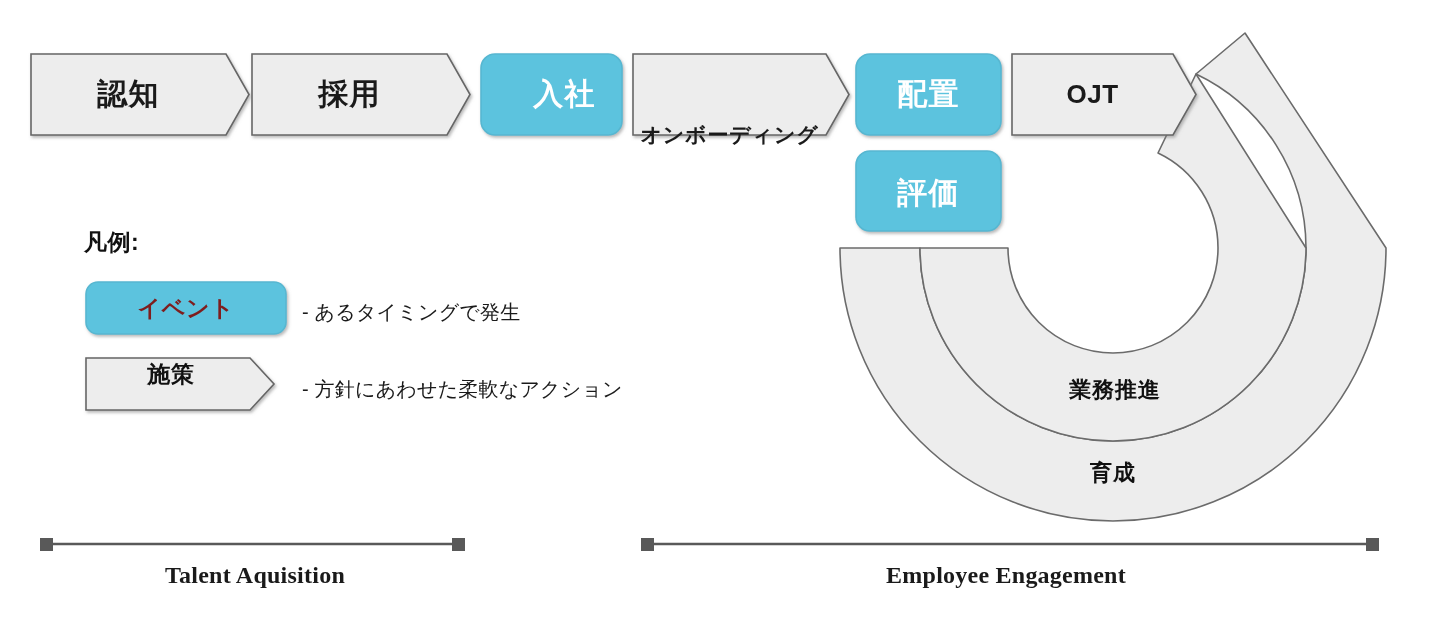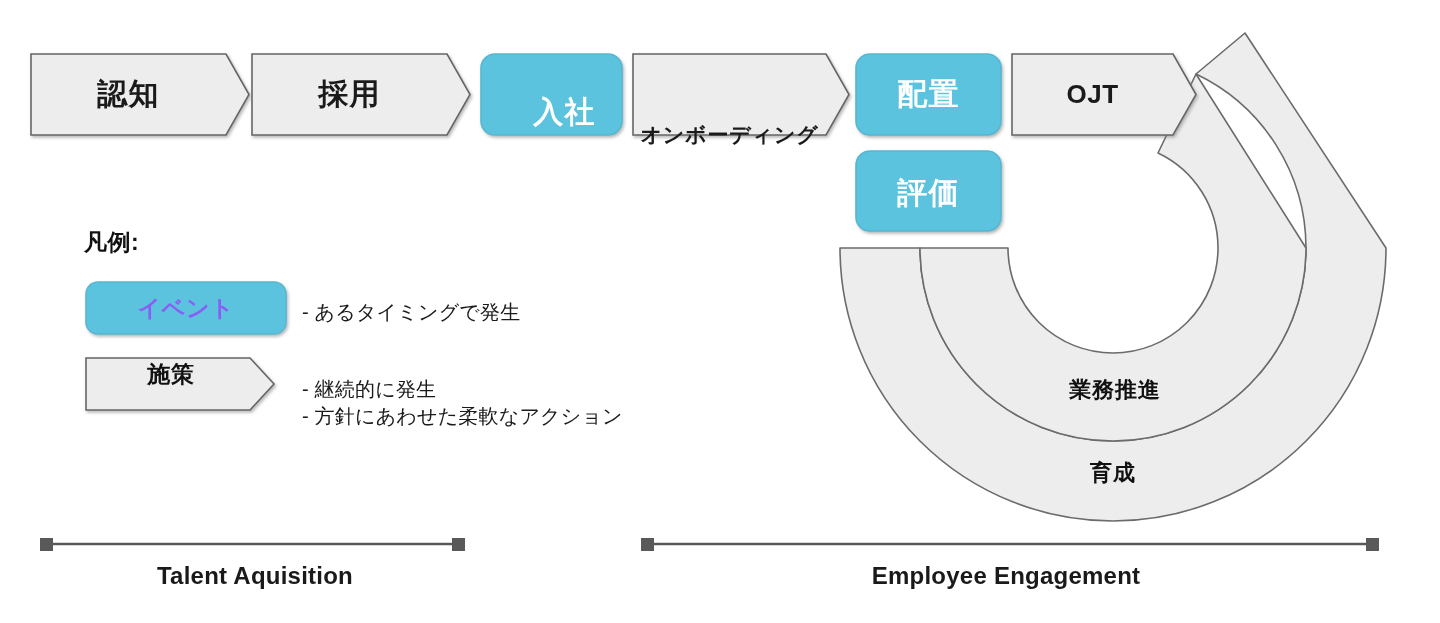--- a/index.html
+++ b/index.html
@@ -53,21 +53,21 @@
   }
   .legend-chip-text {
     position: absolute;
     font-size: 23px;
     font-weight: 700;
     letter-spacing: 0.03em;
     display: flex;
     align-items: center;
     justify-content: center;
   }
-  .legend-chip-text.event  { color: #8b5cf6; left: 86px; top: 282px; width: 200px; height: 52px; }
+  .legend-chip-text.event  { color: #7f1d1d; left: 86px; top: 282px; width: 200px; height: 52px; }
   .legend-chip-text.policy { color: #111111; left: 86px; top: 348px; width: 170px; height: 52px; }
 
   .legend-desc {
     position: absolute;
     font-size: 20px;
     line-height: 27px;
     color: #1a1a1a;
     letter-spacing: 0.01em;
     white-space: nowrap;
     margin-top: 16px;
@@ -77,20 +77,21 @@
 
   
   .bracket-caption {
     position: absolute;
     font-size: 24px;
     font-weight: 700;
     color: #1a1a1a;
     letter-spacing: 0.01em;
     text-align: center;
     white-space: nowrap;
+    font-family: Liberation Serif, serif;
   }
   .bracket-caption.left  { left: 50px;  top: 562px; width: 410px; }
   .bracket-caption.right { left: 640px; top: 562px; width: 732px; }
 </style>
 </head>
 <body>
 
 <svg id="canvas" viewBox="0 0 1440 623" xmlns="http://www.w3.org/2000/svg">
 
   <defs>
@@ -169,21 +170,21 @@
     <line x1="648" y1="544" x2="1372" y2="544" stroke="#595959" stroke-width="2.4"></line>
     <rect x="641" y="538" width="13" height="13" fill="#595959"></rect>
     <rect x="1366" y="538" width="13" height="13" fill="#595959"></rect>
   </g>
 </svg>
 
 <div class="shape-label stage-label" style="left:31px;  top:54px;  width:195px; height:81px;">認知</div>
 
 <div class="shape-label stage-label" style="left:252px; top:54px;  width:195px; height:81px;">採用</div>
 
-<div class="shape-label stage-label accent" style="left:481px; top:72px; width:167px; height:81px;">入社</div>
+<div class="shape-label stage-label accent" style="left:481px; top:54px; width:167px; height:81px;">入社</div>
 
 <div class="shape-label stage-label small" style="left:633px; top:54px; width:193px; height:81px;margin-top:40px;">オンボーディング</div>
 
 <div class="shape-label stage-label accent" style="left:856px; top:54px; width:145px; height:81px;">配置</div>
 
 <div class="shape-label stage-label latin" style="left:1012px; top:54px; width:161px; height:81px;">OJT</div>
 
 <div class="shape-label stage-label accent" style="left:856px; top:151px; width:145px; height:85px;">評価</div>
 
 <div class="shape-label arc-label" style="left:1040px; top:375px; width:150px; height:30px;">業務推進</div>
@@ -194,19 +195,18 @@
 
 <div class="legend-chip-text event">イベント</div>
 
 <div class="legend-chip-text policy">施策</div>
 
 <div class="legend-desc d1">
   <div>- あるタイミングで発生</div>
 </div>
 
 <div class="legend-desc d2">
-  <div>- 継続的に発生</div>
   <div>- 方針にあわせた柔軟なアクション</div>
 </div>
 
 <div class="bracket-caption left">Talent Aquisition</div>
 
 <div class="bracket-caption right">Employee Engagement</div>
 
 </body></html>

